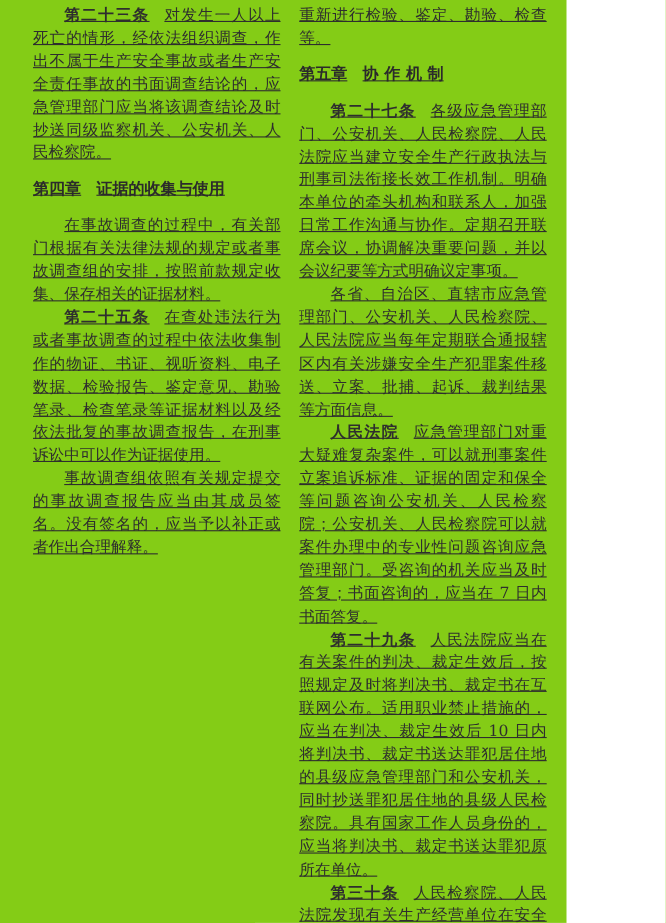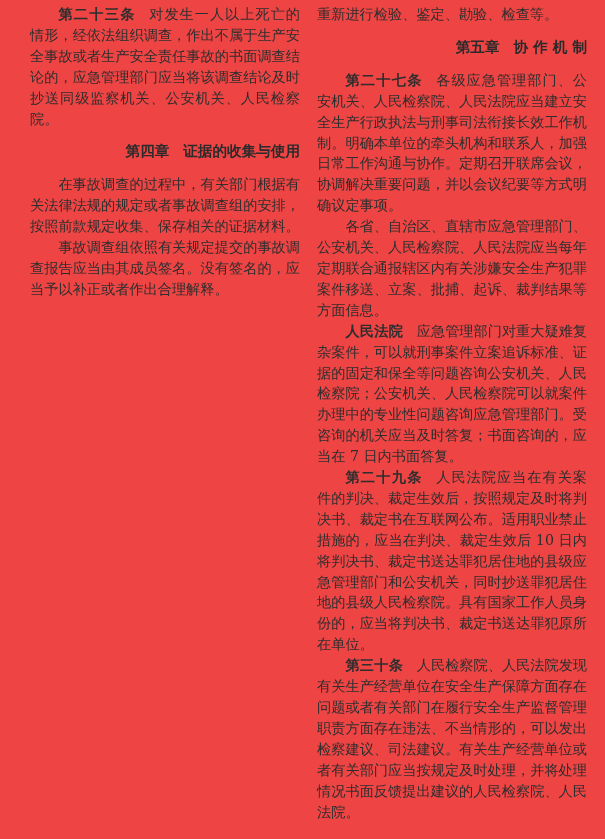--- a/index.html
+++ b/index.html
@@ -9,24 +9,25 @@
   }
   body {
     width: 605px;
     height: 839px;
     overflow: hidden;
     font-family: "DejaVu Serif", serif;
     color: #2e2e2e;
   }
   .page {
     box-sizing: border-box;
-    width: 605px;
+    width: 515px;
     height: 839px;
     padding: 4px 18px 0 30px;
-    background: #ef4444;
+    background: #84cc16;
+    text-decoration: underline;
   }
   .columns {
     display: flex;
     gap: 17px;
   }
   .col {
     width: 270px;
     font-size: 14.2px;
     line-height: 20.9px;
     text-align: justify;
@@ -41,21 +42,21 @@
   }
   .art-num {
     font-weight: 700;
     font-family: "DejaVu Sans", sans-serif;
     margin-right: 0.95em;
     letter-spacing: 0.02em;
   }
   h2.chapter {
     margin: 12px 0 12px 0;
     padding: 0;
-    text-align: right;
+    text-align: left;
     font-size: 14.6px;
     line-height: 20.9px;
     font-weight: 700;
     font-family: "DejaVu Sans", sans-serif;
     color: #2b2b2b;
   }
   .ch-num {
     margin-right: 0.95em;
   }
 </style>
@@ -67,20 +68,21 @@
 
     <div class="col">
 
       <p class="para indent"><span class="art-num">第二十三条</span><span>对发生一人以上死亡的情形，经依法组织调查，作出不属于生产安全事故或者生产安全责任事故的书面调查结论的，应急管理部门应当将该调查结论及时抄送同级监察机关、公安机关、人民检察院。</span></p>
 
       <h2 class="chapter"><span class="ch-num">第四章</span><span class="ch-title">证据的收集与使用</span></h2>
 
 
       <p class="para indent"><span>在事故调查的过程中，有关部门根据有关法律法规的规定或者事故调查组的安排，按照前款规定收集、保存相关的证据材料。</span></p>
 
+      <p class="para indent"><span class="art-num">第二十五条</span><span>在查处违法行为或者事故调查的过程中依法收集制作的物证、书证、视听资料、电子数据、检验报告、鉴定意见、勘验笔录、检查笔录等证据材料以及经依法批复的事故调查报告，在刑事诉讼中可以作为证据使用。</span></p>
 
       <p class="para indent"><span>事故调查组依照有关规定提交的事故调查报告应当由其成员签名。没有签名的，应当予以补正或者作出合理解释。</span></p>
 
 
     </div>
 
     <div class="col">
 
       <p class="para"><span>重新进行检验、鉴定、勘验、检查等。</span></p>
 

